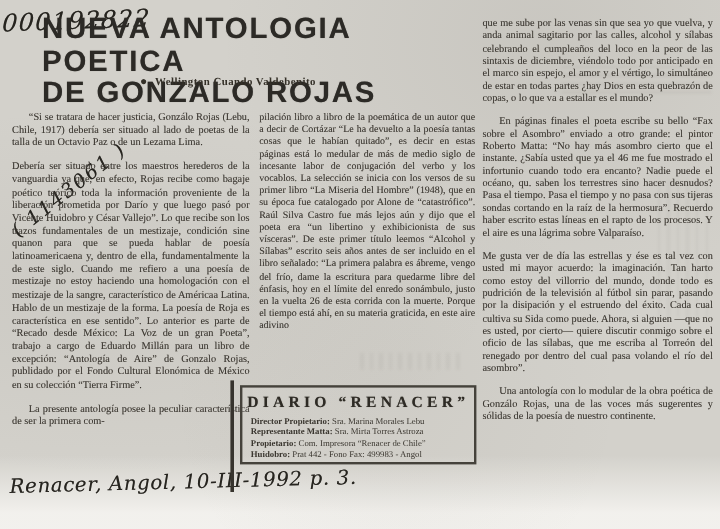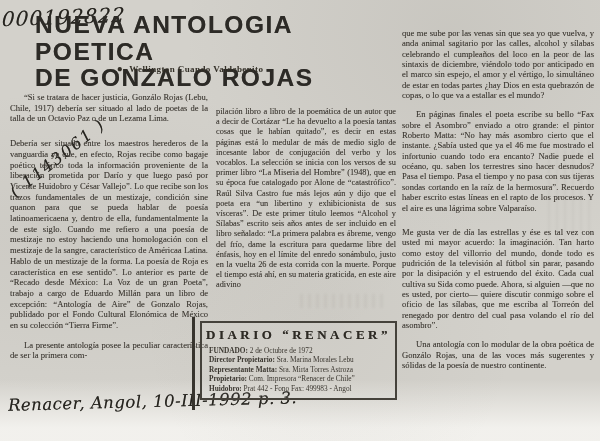--- a/index.html
+++ b/index.html
@@ -24,27 +24,27 @@
   .byline{
     left:35px;top:63px;width:310px;text-align:center;
     font-size:9px;font-weight:bold;color:#343028;letter-spacing:0.4px;
   }
   .byline .bullet{font-size:10px;margin-right:6px;}
   .col{
     text-align:justify;
     text-shadow:0 0 0.4px rgba(60,55,48,0.4);
   }
   .col p{margin:0 0 9px;text-indent:14px;}
-  .col p.noindent{text-indent:0;margin-top:14px;}
+  .col p.noindent{text-indent:0;}
   .col1{left:10px;top:92px;width:198px;height:318px;font-size:8.6px;line-height:10.7px;}
   .col2{left:216px;top:93px;width:180px;height:226px;font-size:8.3px;line-height:10.2px;overflow:hidden;}
   .col3{left:402px;top:14px;width:192px;height:382px;font-size:8.6px;line-height:10.35px;}
   .vrule{left:192px;top:317px;width:3px;height:93px;background:#37342e;}
   .masthead{
-    left:200px;top:321px;width:197px;height:79px;
+    left:200px;top:321px;width:197px;height:66px;
     border:2px solid #45423b;background:rgba(255,255,255,0.05);
     box-sizing:border-box;
   }
   .masthead-title{
     margin-top:4px;text-align:center;font-weight:bold;color:#2e2b25;
     font-size:13px;letter-spacing:3.5px;font-family:"Liberation Serif", serif;
     text-shadow:0 0 0.6px rgba(46,43,37,0.6);
   }
   .masthead-lines{padding:3px 7px 0 7px;font-size:7.3px;line-height:9.4px;color:#3a362f;}
   .masthead-lines .lbl{font-weight:bold;}
@@ -96,21 +96,20 @@
     <p>En páginas finales el poeta escribe su bello “Fax sobre el Asombro” enviado a otro grande: el pintor Roberto Matta: “No hay más asombro cierto que el instante. ¿Sabía usted que ya el 46 me fue mostrado el infortunio cuando todo era encanto? Nadie puede el océano, qu. saben los terrestres sino hacer desnudos? Pasa el tiempo. Pasa el tiempo y no pasa con sus tijeras sondas cortando en la raíz de la hermosura”. Recuerdo haber escrito estas líneas en el rapto de los procesos. Y el aire es una lágrima sobre Valparaíso.</p>
     <p class="noindent">Me gusta ver de día las estrellas y ése es tal vez con usted mi mayor acuerdo: la imaginación. Tan harto como estoy del villorrio del mundo, donde todo es pudrición de la televisión al fútbol sin parar, pasando por la disipación y el estruendo del éxito. Cada cual cultiva su Sida como puede. Ahora, si alguien —que no es usted, por cierto— quiere discutir conmigo sobre el oficio de las sílabas, que me escriba al Torreón del renegado por dentro del cual pasa volando el río del asombro”.</p>
     <p>Una antología con lo modular de la obra poética de Gonzálo Rojas, una de las voces más sugerentes y sólidas de la poesía de nuestro continente.</p>
   </div>
 
   <div class="abs vrule"></div>
 
   <div class="abs masthead">
     <div class="masthead-title">DIARIO  “RENACER”</div>
     <div class="masthead-lines">
-      <div><span class="lbl">FUNDADO:</span> <span>2 de Octubre de 1972</span></div>
       <div><span class="lbl">Director Propietario:</span> <span>Sra. Marina Morales Lebu</span></div>
       <div><span class="lbl">Representante Matta:</span> <span>Sra. Mirta Torres Astroza</span></div>
       <div><span class="lbl">Propietario:</span> <span>Com. Impresora “Renacer de Chile”</span></div>
       <div><span class="lbl">Huidobro:</span> <span>Prat 442 - Fono Fax: 499983 - Angol</span></div>
     </div>
   </div>
 
   <div class="abs smudge smudge1"></div>
   <div class="abs smudge smudge2"></div>
   <div class="abs smudge smudge3"></div>

